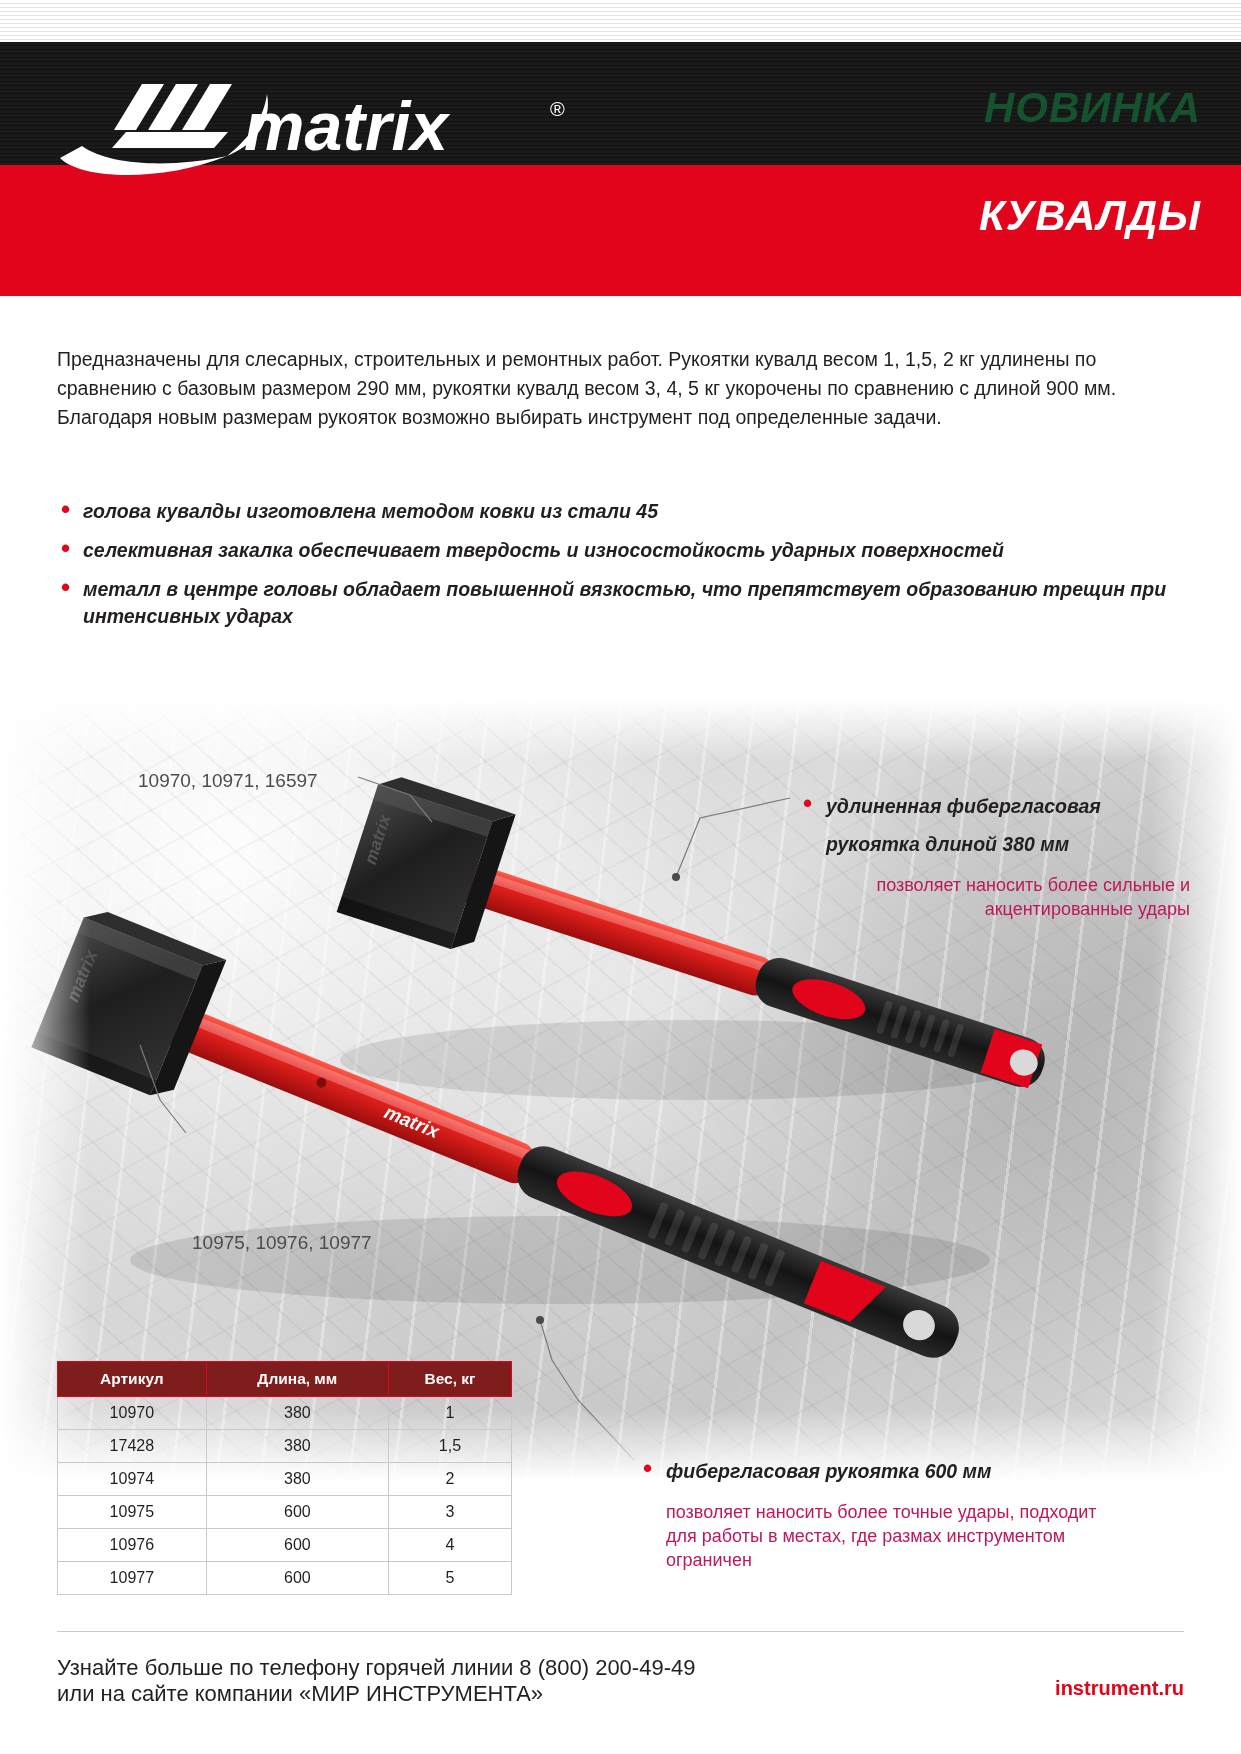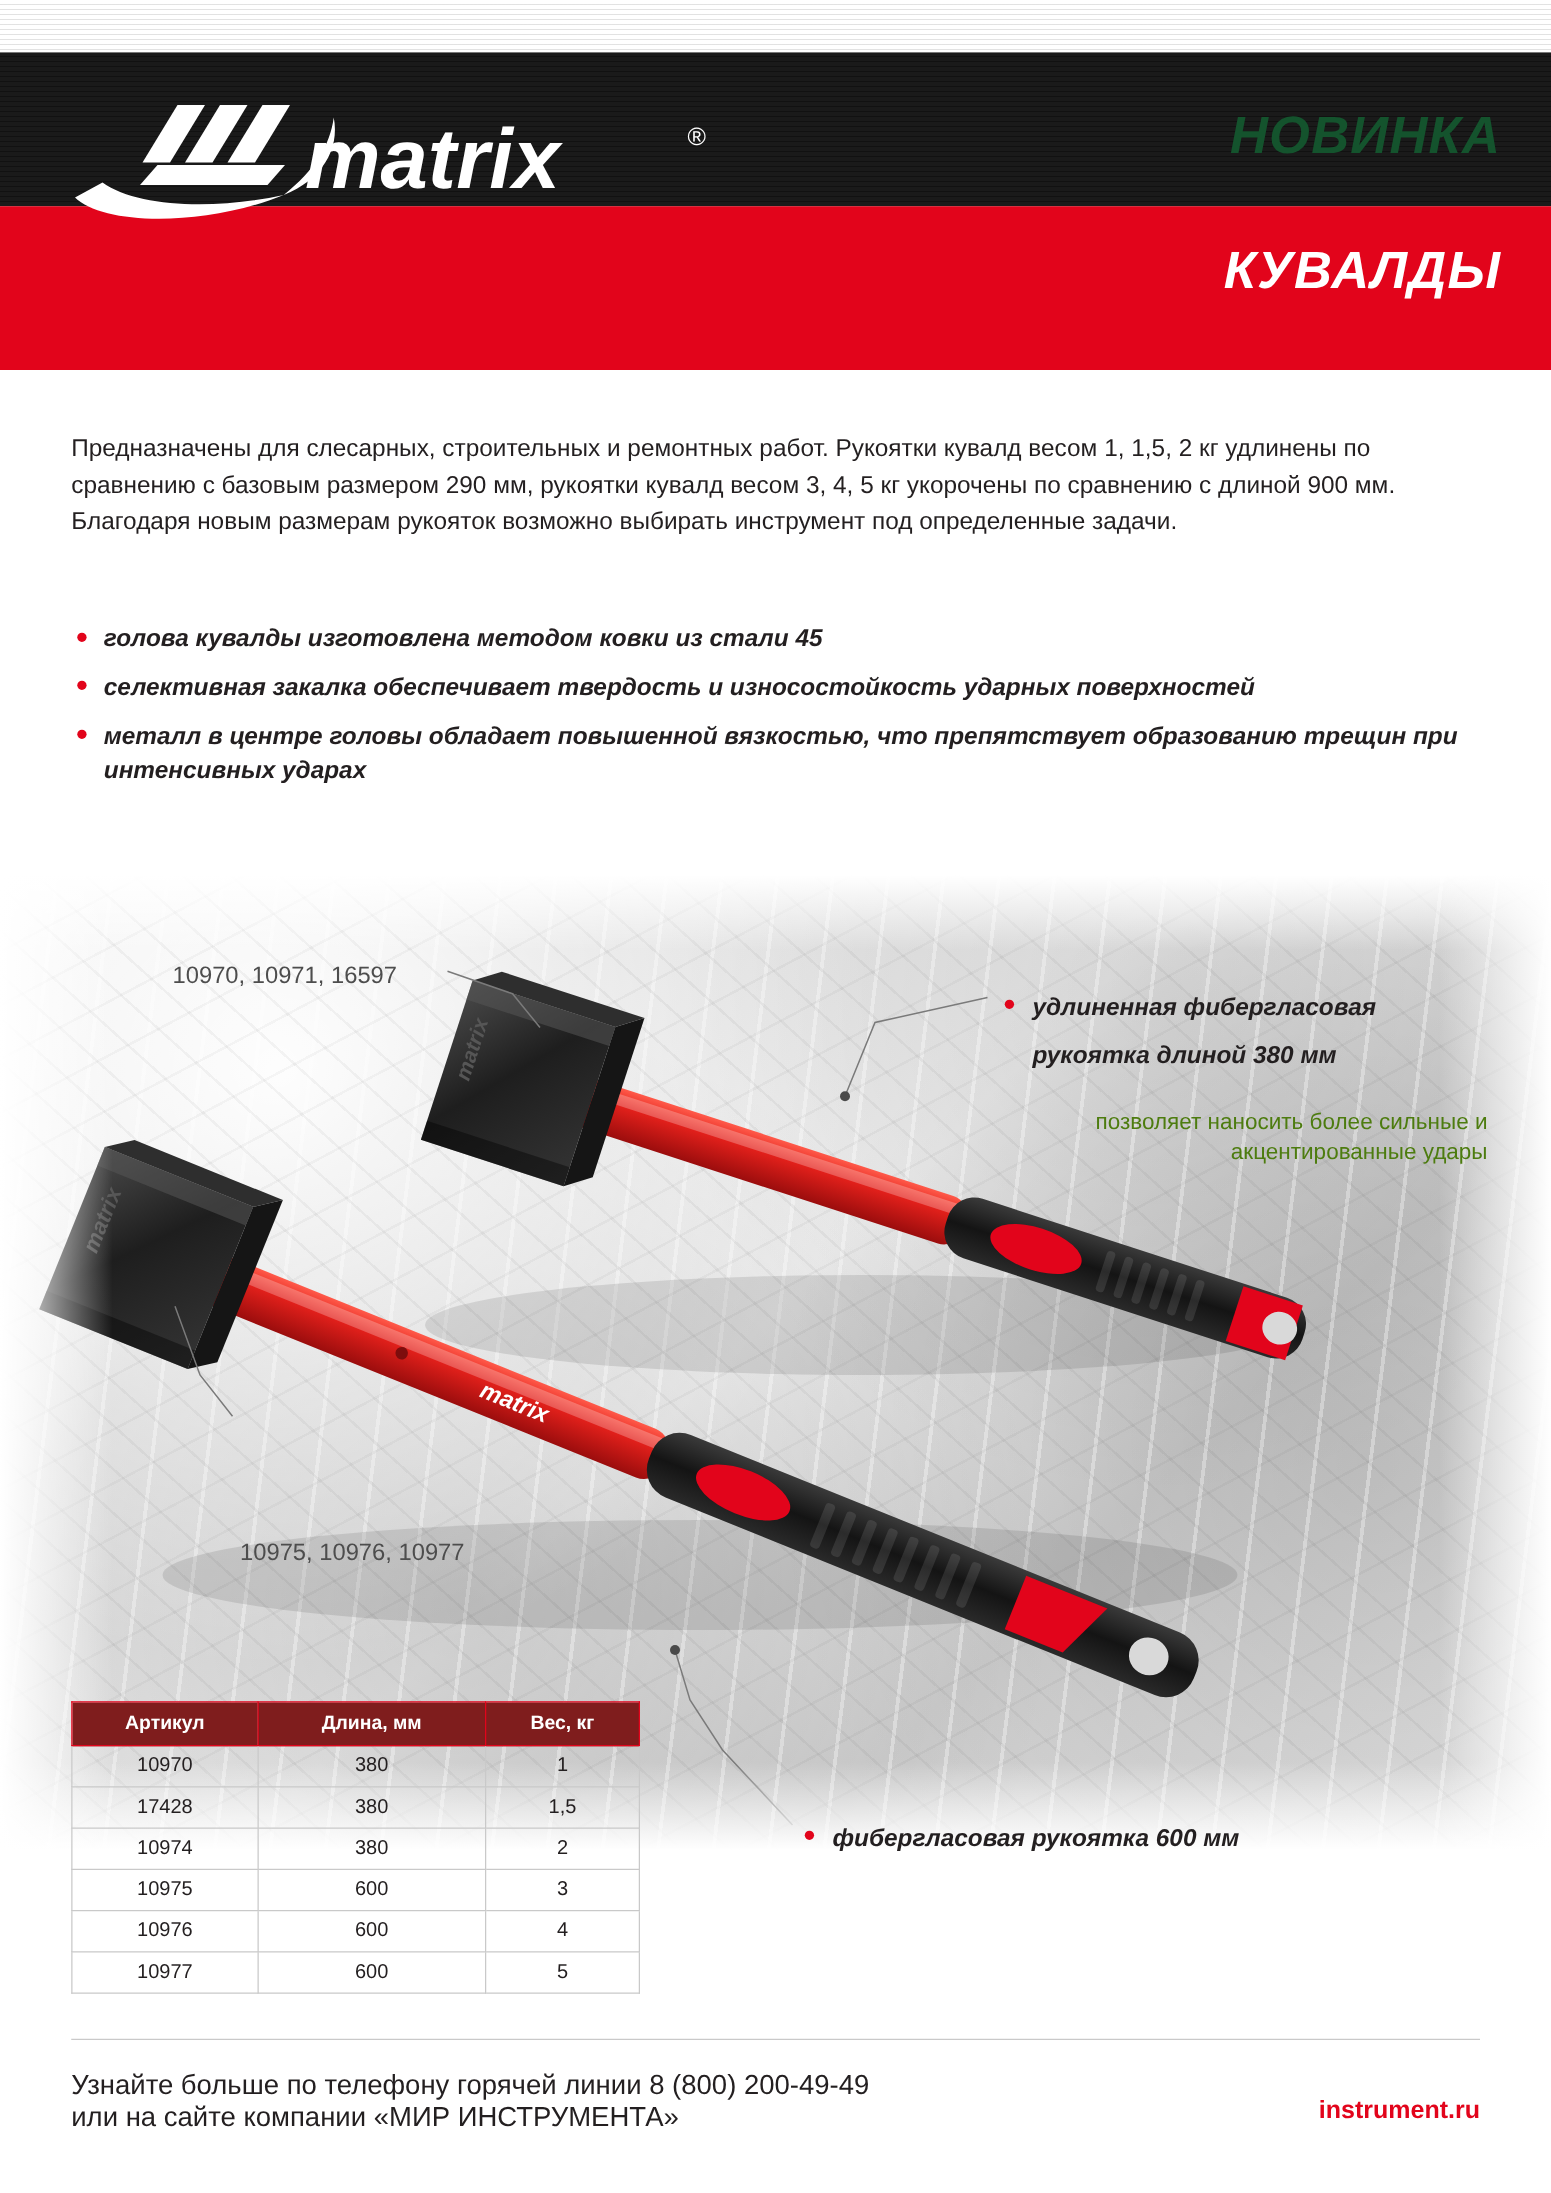--- a/index.html
+++ b/index.html
@@ -204,25 +204,25 @@
   }
   .callout .c-title::before {
     content: "•";
     position: absolute;
     left: 3px; top: -3px;
     color: #e2041b;
     font-size: 26px;
     font-style: normal;
   }
   .callout .c-body {
-    margin-top: 22px;
+    margin-top: 10px;
     padding-left: 26px;
     font-size: 18px;
     line-height: 24px;
-    color: #4d7c0f;
+    color: #be185d;
   }
   .callout-1 { left: 800px; top: 787px; width: 400px; text-align: left; }
   .callout-1 .c-body { text-align: right; padding-left: 0; padding-right: 10px; }
   .callout-2 { left: 640px; top: 1452px; width: 460px; }
 
   
   .spec-table {
     position: absolute;
     left: 57px;
     top: 1361px;
@@ -427,20 +427,21 @@
 <div class="callout-code code-top">10970, 10971, 16597</div>
 <div class="callout-code code-bottom">10975, 10976, 10977</div>
 
 <div class="callout callout-1">
   <div class="c-title">удлиненная фибергласовая рукоятка длиной 380 мм</div>
   <div class="c-body">позволяет наносить более сильные и акцентированные удары</div>
 </div>
 
 <div class="callout callout-2">
   <div class="c-title">фибергласовая рукоятка 600 мм</div>
+  <div class="c-body">позволяет наносить более точные удары, подходит для работы в местах, где размах инструментом ограничен</div>
 </div>
 
 <table class="spec-table">
   <thead>
     <tr>
       <th>Артикул</th>
       <th>Длина, мм</th>
       <th>Вес, кг</th>
     </tr>
   </thead>

